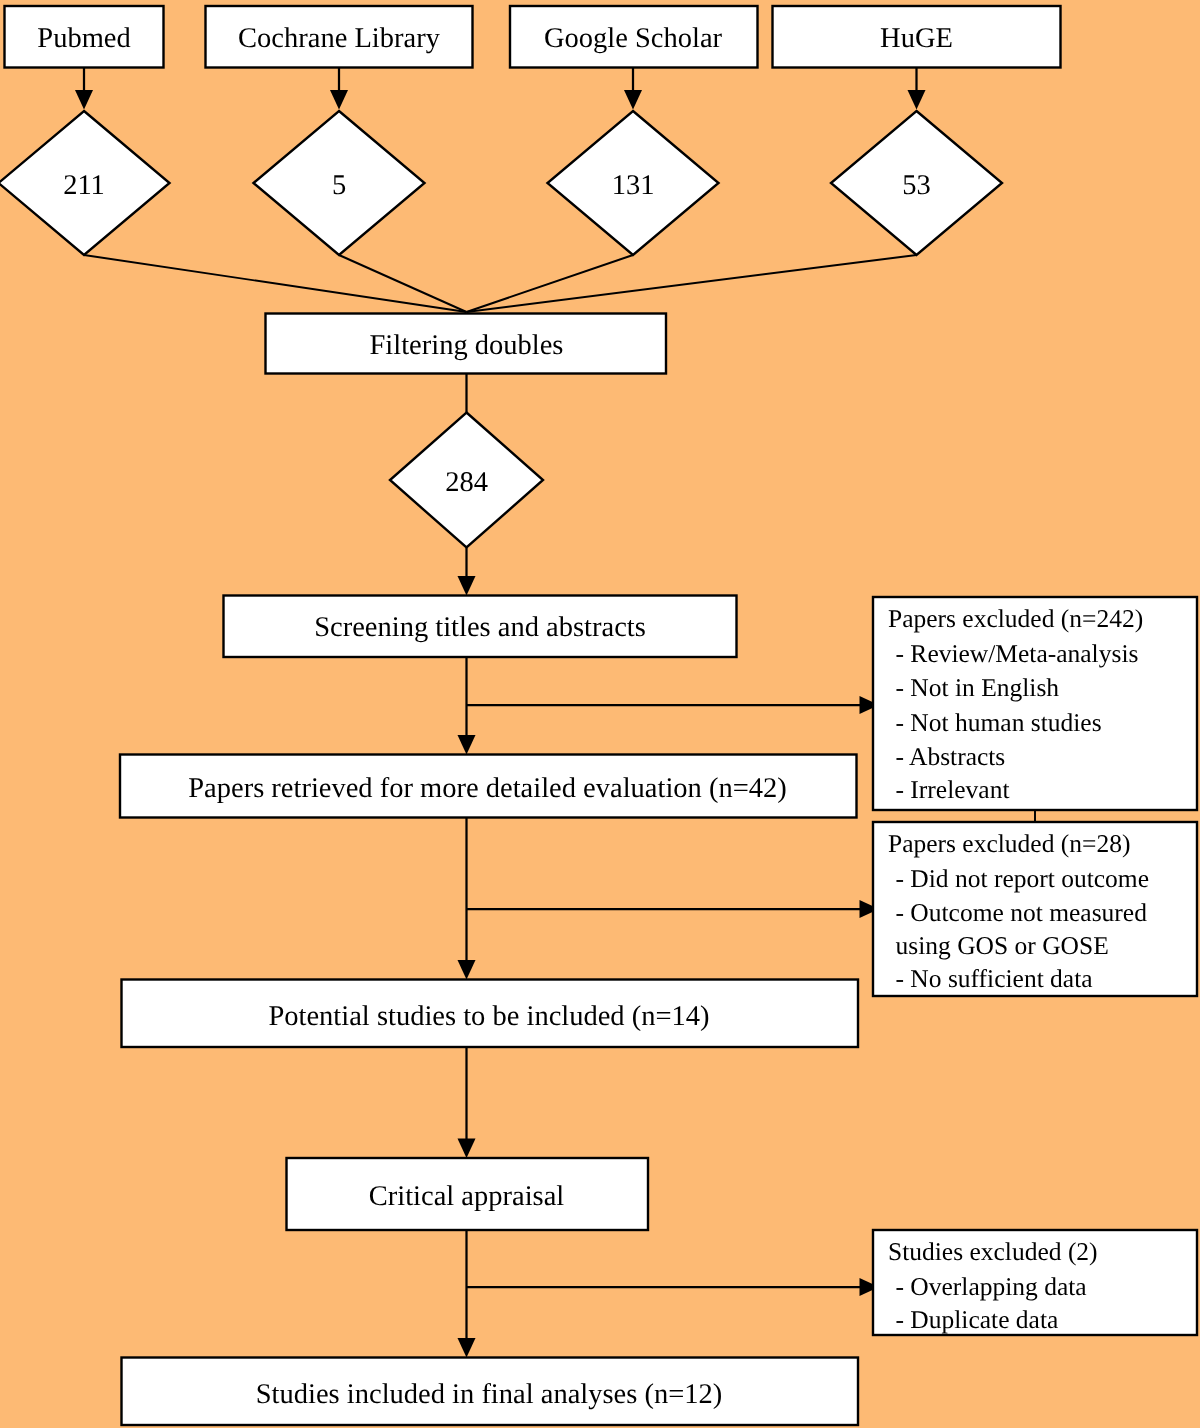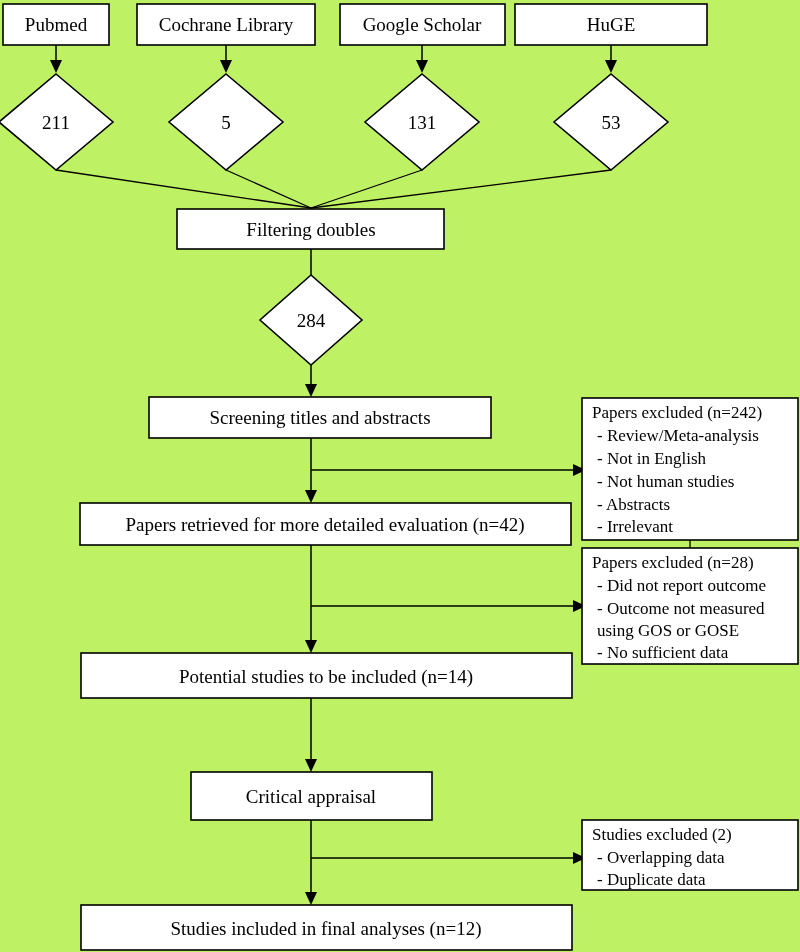--- a/index.html
+++ b/index.html
@@ -4,21 +4,21 @@
 <style>
   html, body {
     margin: 0;
     padding: 0;
     background: #ffffff;
   }
   #flow-root {
     position: relative;
     width: 800px;
     height: 952px;
-    background: #bef264;
+    background: #fdba74;
     font-family: "Liberation Serif", "DejaVu Serif", serif;
     overflow: hidden;
   }
   svg.flow-svg {
     position: absolute;
     left: 0;
     top: 0;
     width: 800px;
     height: 952px;
   }

